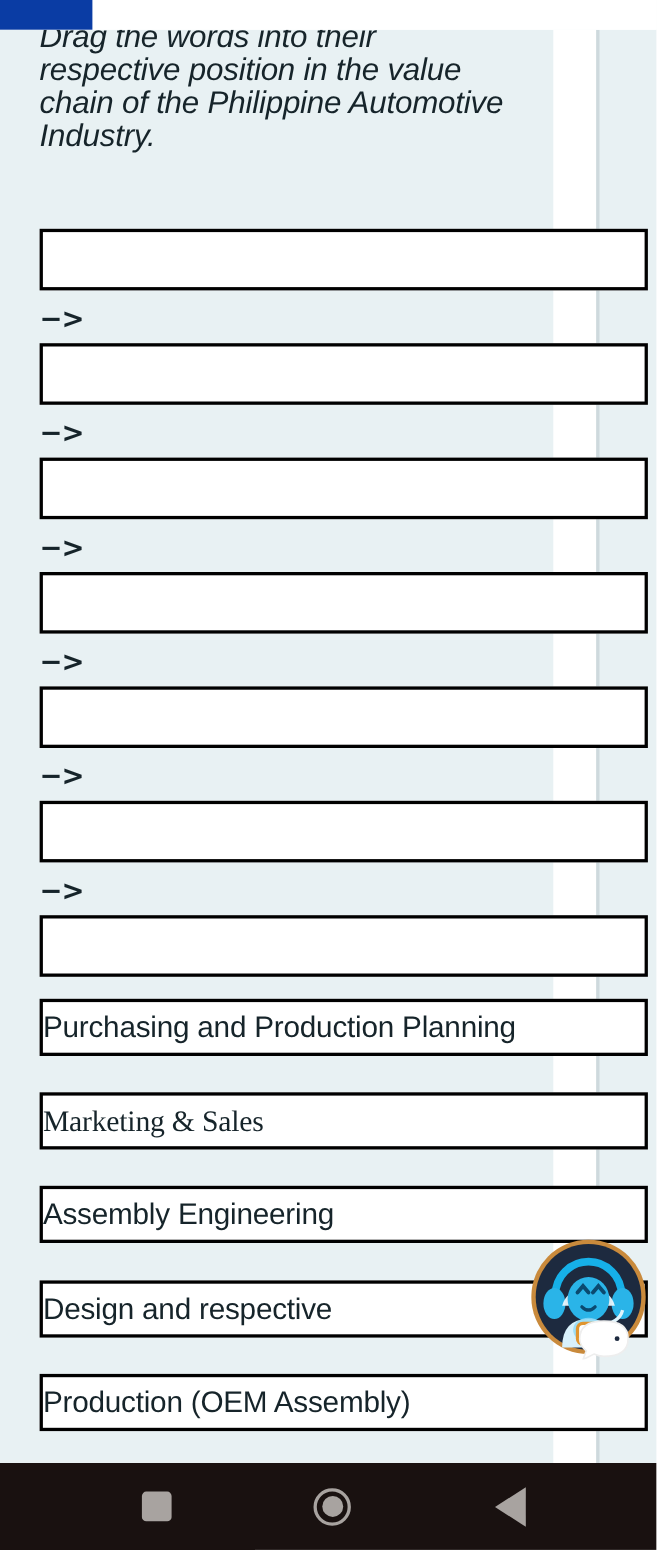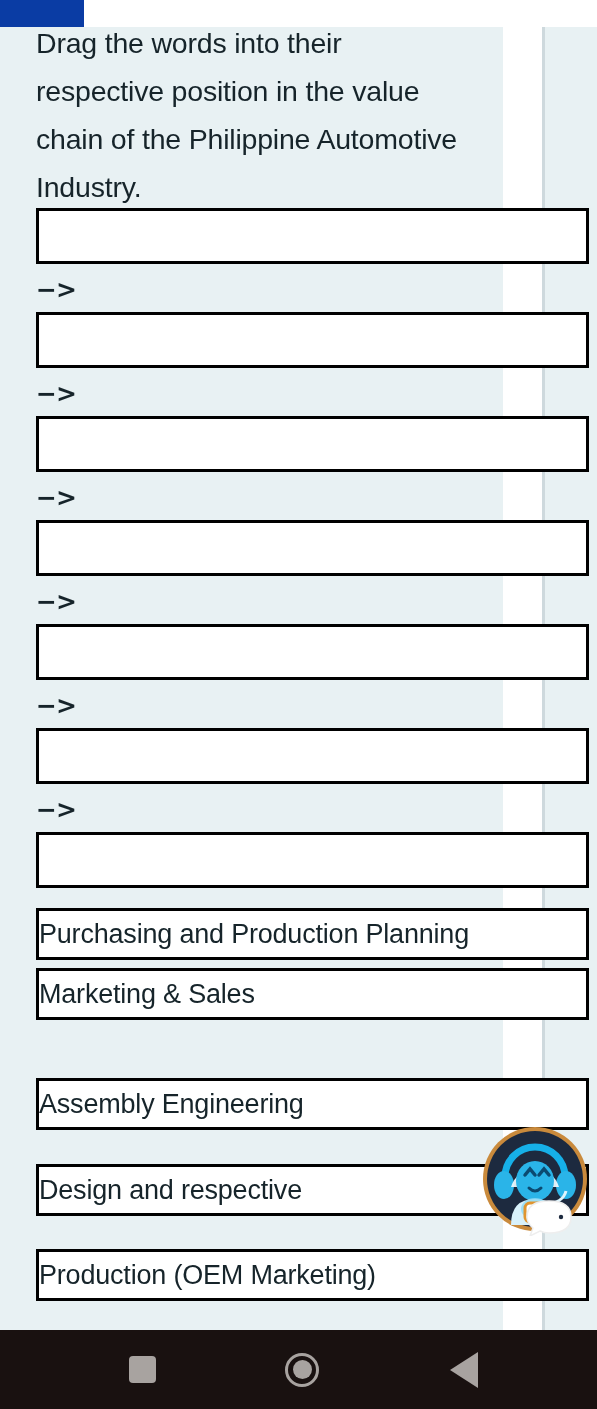--- a/index.html
+++ b/index.html
@@ -50,24 +50,25 @@
     background:#ced9dd;
   }
 
   #content { position:relative; z-index:2; }
 
   .prompt {
     position:absolute;
     left:36px; top:-8px;
     width:430px;
     font-size:28.5px;
-    line-height:48px;
+    line-height:30px;
     color:#16242a;
     letter-spacing:-0.2px;
     font-weight:400;
+    font-style:italic;
   }
 
   
   .slot {
     position:absolute;
     left:36px;
     width:553px;
     height:56px;
     background:#ffffff;
     border:3px solid #000000;
@@ -187,34 +188,34 @@
 
       <div class="slot" style="top:701px;"></div>
       <div class="arrow" style="top:770px;">−&gt;</div>
 
       <div class="slot" style="top:805px;"></div>
 
       <div class="chip" style="top:881px;">
         <span>Purchasing and Production Planning</span>
       </div>
 
-      <div class="chip" style="top:941px;">
+      <div class="chip" style="top:966px;font-family:Liberation Serif, serif;">
         <span>Marketing &amp; Sales</span>
       </div>
 
       <div class="chip" style="top:1051px;">
         <span>Assembly Engineering</span>
       </div>
 
       <div class="chip" style="top:1137px;">
         <span>Design and respective</span>
       </div>
 
       <div class="chip" style="top:1222px;">
-        <span>Production (OEM Marketing)</span>
+        <span>Production (OEM Assembly)</span>
       </div>
 
     </div>
   </div>
 
   <div id="chatbot">
     <svg width="111" height="111" viewBox="0 0 111 111">
       <circle cx="54" cy="54" r="52" fill="#c98a3c"></circle>
       <circle cx="54" cy="54" r="48" fill="#1d2a3f"></circle>
 

